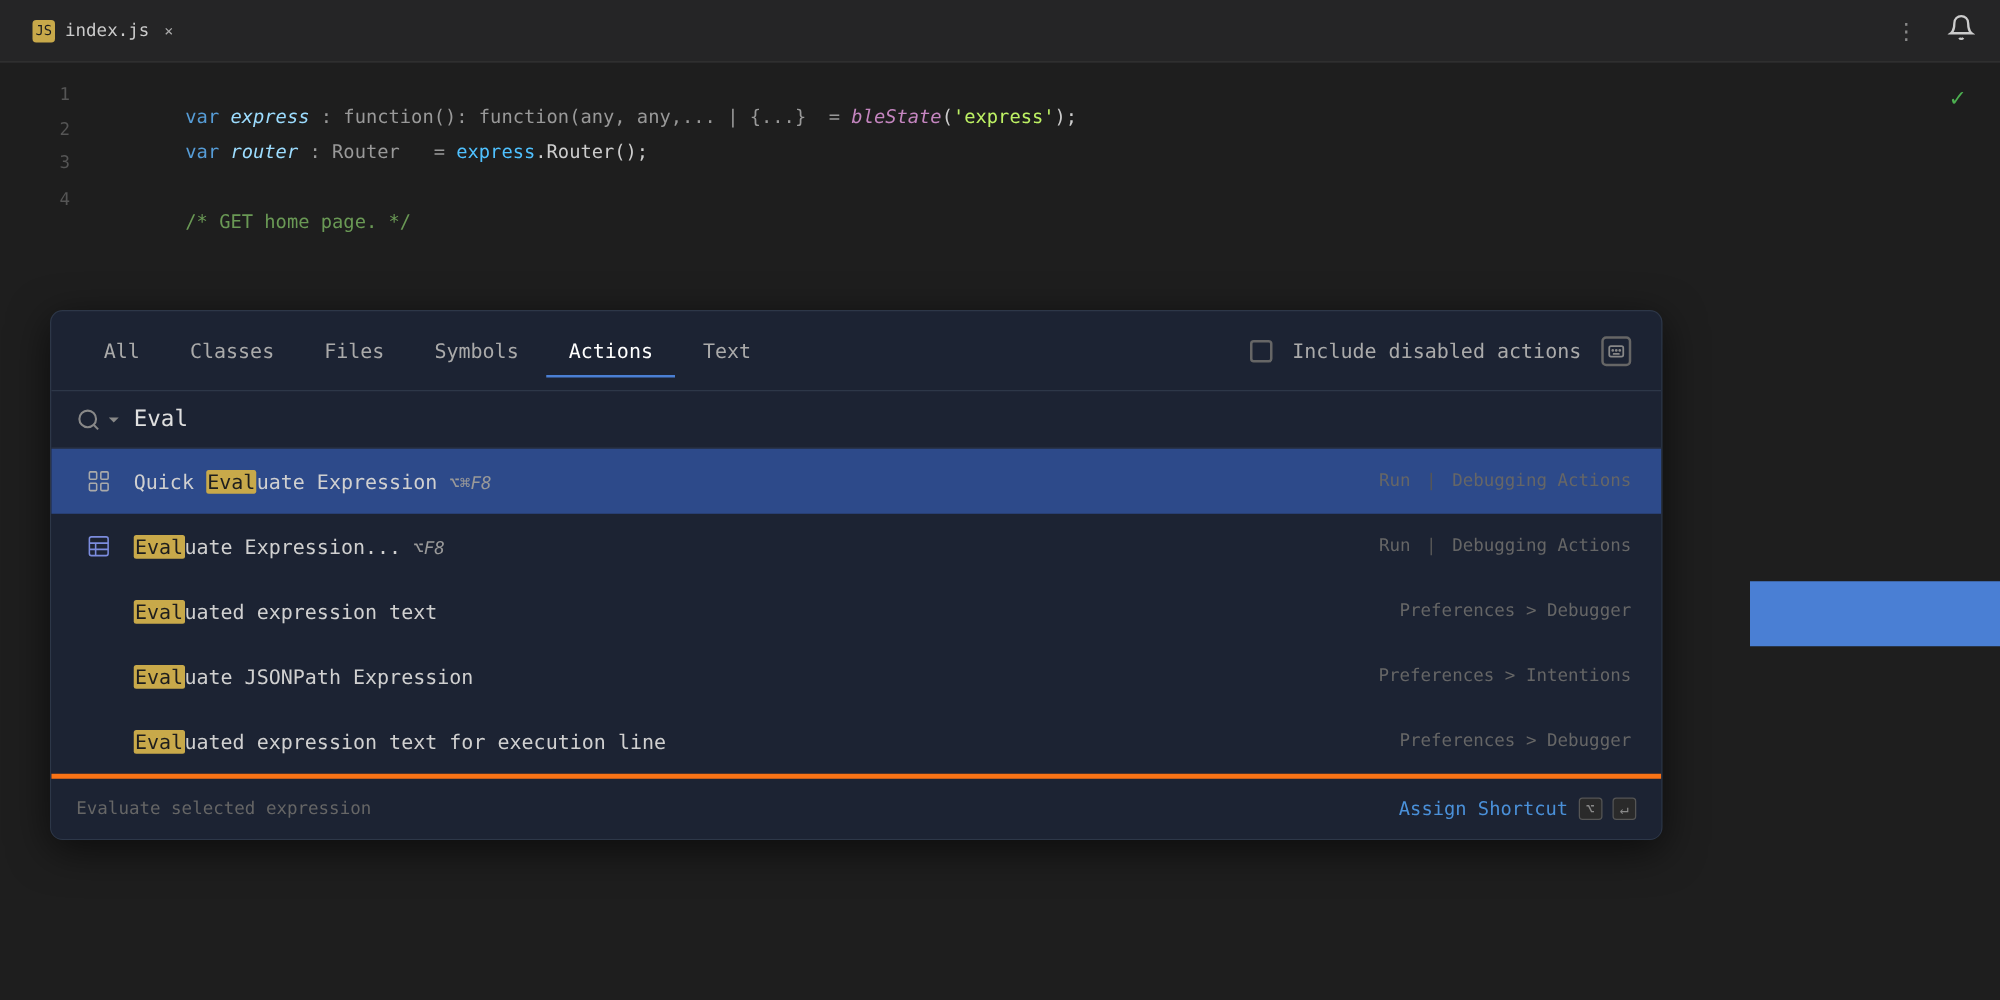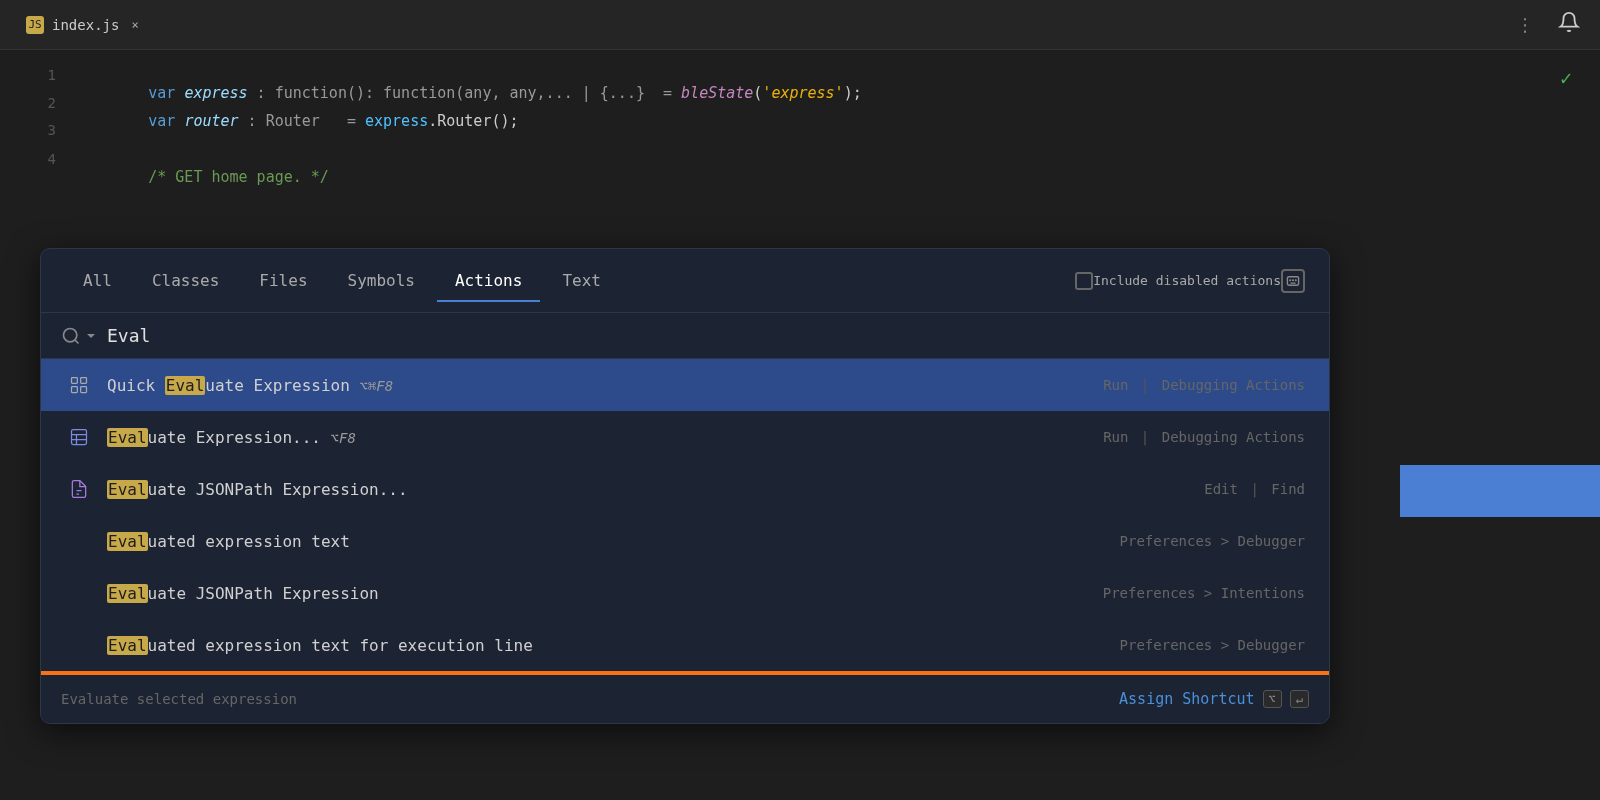--- a/index.html
+++ b/index.html
@@ -106,21 +106,21 @@
     }
 
     .code-content {
       font-size: 15px;
       white-space: pre;
       color: #ccc;
     }
 
     .kw { color: #569cd6; }
     .fn { color: #4fc1ff; }
-    .str { color: #eab308; font-style: italic; }
+    .str { color: #bef264; }
     .type-hint { color: #999; }
     .punct { color: #ccc; }
     .comment { color: #6a9955; }
     .var-name { color: #9cdcfe; font-style: italic; }
     .require-kw { color: #c586c0; font-style: italic; }
 
     
     .check-mark {
       position: absolute;
       top: 16px;
@@ -163,23 +163,23 @@
 
     .search-tab.active {
       color: #fff;
       border-bottom: 2px solid #4a7fd4;
     }
 
     .checkbox-area {
       margin-left: auto;
       display: flex;
       align-items: center;
-      gap: 0;
+      gap: 16px;
       color: #aaa;
-      font-size: 13px;
+      font-size: 16px;
     }
 
     .checkbox-box {
       width: 18px;
       height: 18px;
       border: 2px solid #666;
       border-radius: 3px;
       background: transparent;
       cursor: pointer;
       flex-shrink: 0;
@@ -453,36 +453,20 @@
         </svg>
       </div>
       <div class="result-name">
         <span class="highlight">Eval</span>uate Expression... <span class="result-shortcut">⌥F8</span>
       </div>
       <div class="result-category">
         Run <span class="separator">|</span> Debugging Actions
       </div>
     </div>
 
-    <div class="result-item">
-      <div class="result-icon">
-        <svg width="20" height="20" viewBox="0 0 24 24" fill="none" stroke="#a87cde" stroke-width="1.5">
-          <polyline points="13 2 13 9 20 9"></polyline>
-          <path d="M20 9L13 2H6a2 2 0 0 0-2 2v16a2 2 0 0 0 2 2h12a2 2 0 0 0 2-2V9z"></path>
-          <line x1="9" y1="14" x2="15" y2="14"></line>
-          <line x1="9" y1="18" x2="12" y2="18"></line>
-        </svg>
-      </div>
-      <div class="result-name">
-        <span class="highlight">Eval</span>uate JSONPath Expression...
-      </div>
-      <div class="result-category">
-        Edit <span class="separator">|</span> Find
-      </div>
-    </div>
 
     <div class="result-item">
       <div class="result-icon"></div>
       <div class="result-name">
         <span class="highlight">Eval</span>uated expression text
       </div>
       <div class="result-category">
         Preferences &gt; Debugger
       </div>
     </div>

